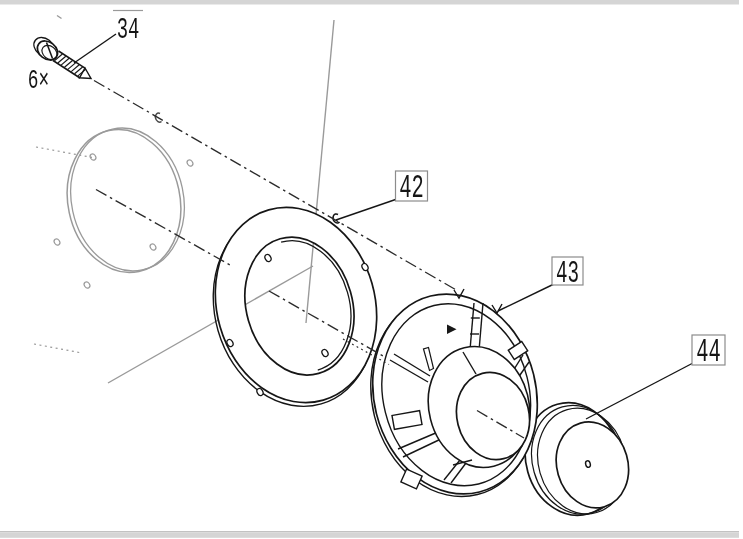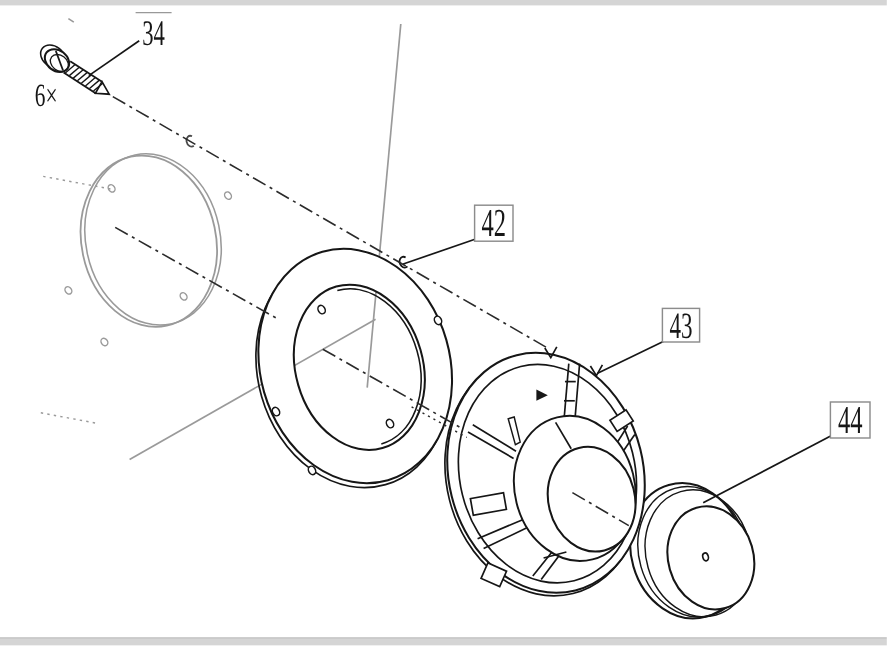--- a/index.html
+++ b/index.html
@@ -1,17 +1,17 @@
 <!DOCTYPE html>
 <html style="--background: #ffffff; --line: #161616; --wall: #9a9a9a; --centerline: #2b2b2b; --label_border: #8c8c8c; --frame_bar: #d5d5d5; --frame_edge: #c2c2c2;"><head>
 <meta charset="utf-8">
 <style>
   html,body{margin:0;padding:0;background:#fff;}
   #stage{position:relative;width:739px;height:539px;background:var(--background,#fff);overflow:hidden;
-         font-family:Liberation Serif, serif;}
+         font-family:Liberation Mono, monospace;}
   svg{display:block;}
   .ln{stroke:var(--line,#161616);fill:none;}
   .lnf{stroke:var(--line,#161616);fill:#ffffff;}
   .wall{stroke:var(--wall,#9a9a9a);fill:none;}
   .cl{stroke:var(--centerline,#2b2b2b);fill:none;stroke-dasharray:12 4 2.5 4;stroke-width:1.35;}
   .dot{stroke:var(--centerline,#2b2b2b);fill:none;stroke-dasharray:1.8 3.4;stroke-width:1.2;}
   .lbox{stroke:var(--label_border,#8c8c8c);fill:#ffffff;stroke-width:1.2;}
   .leader{stroke:var(--line,#161616);stroke-width:1.4;fill:none;}
   .num{fill:var(--line,#161616);font-weight:400;}
   .frame-bar{fill:var(--frame_bar,#d5d5d5);}

